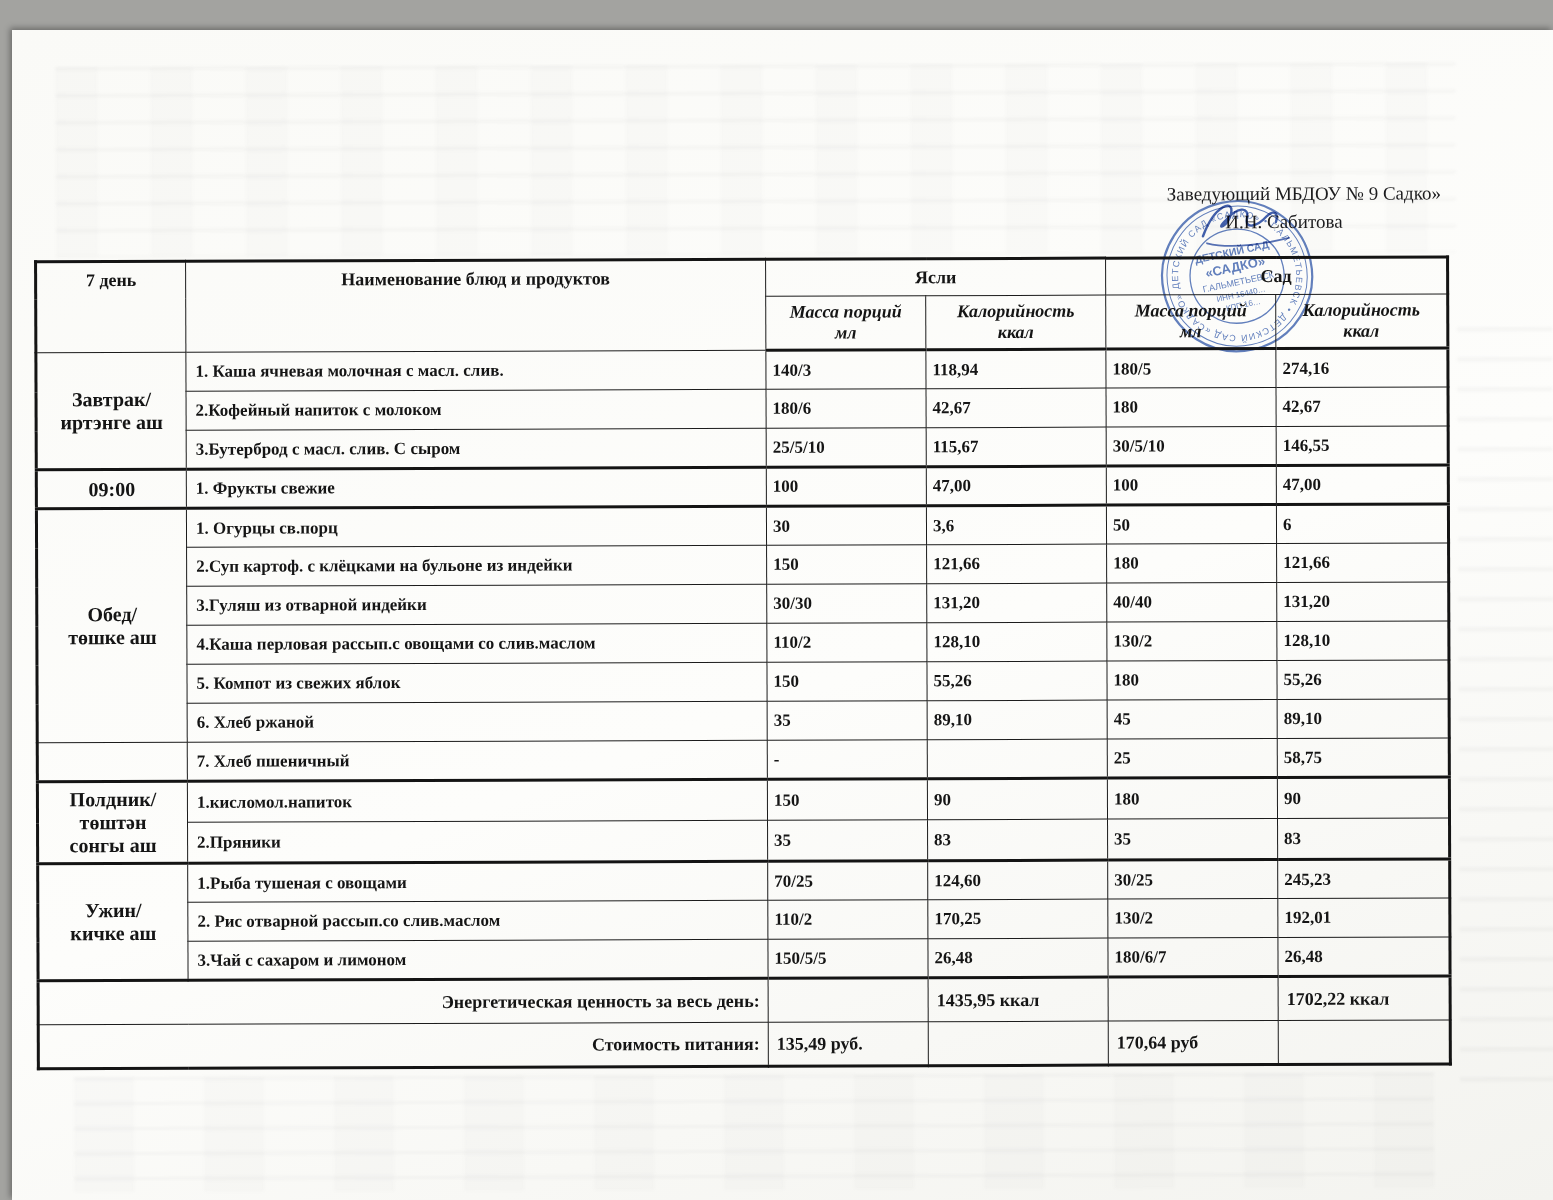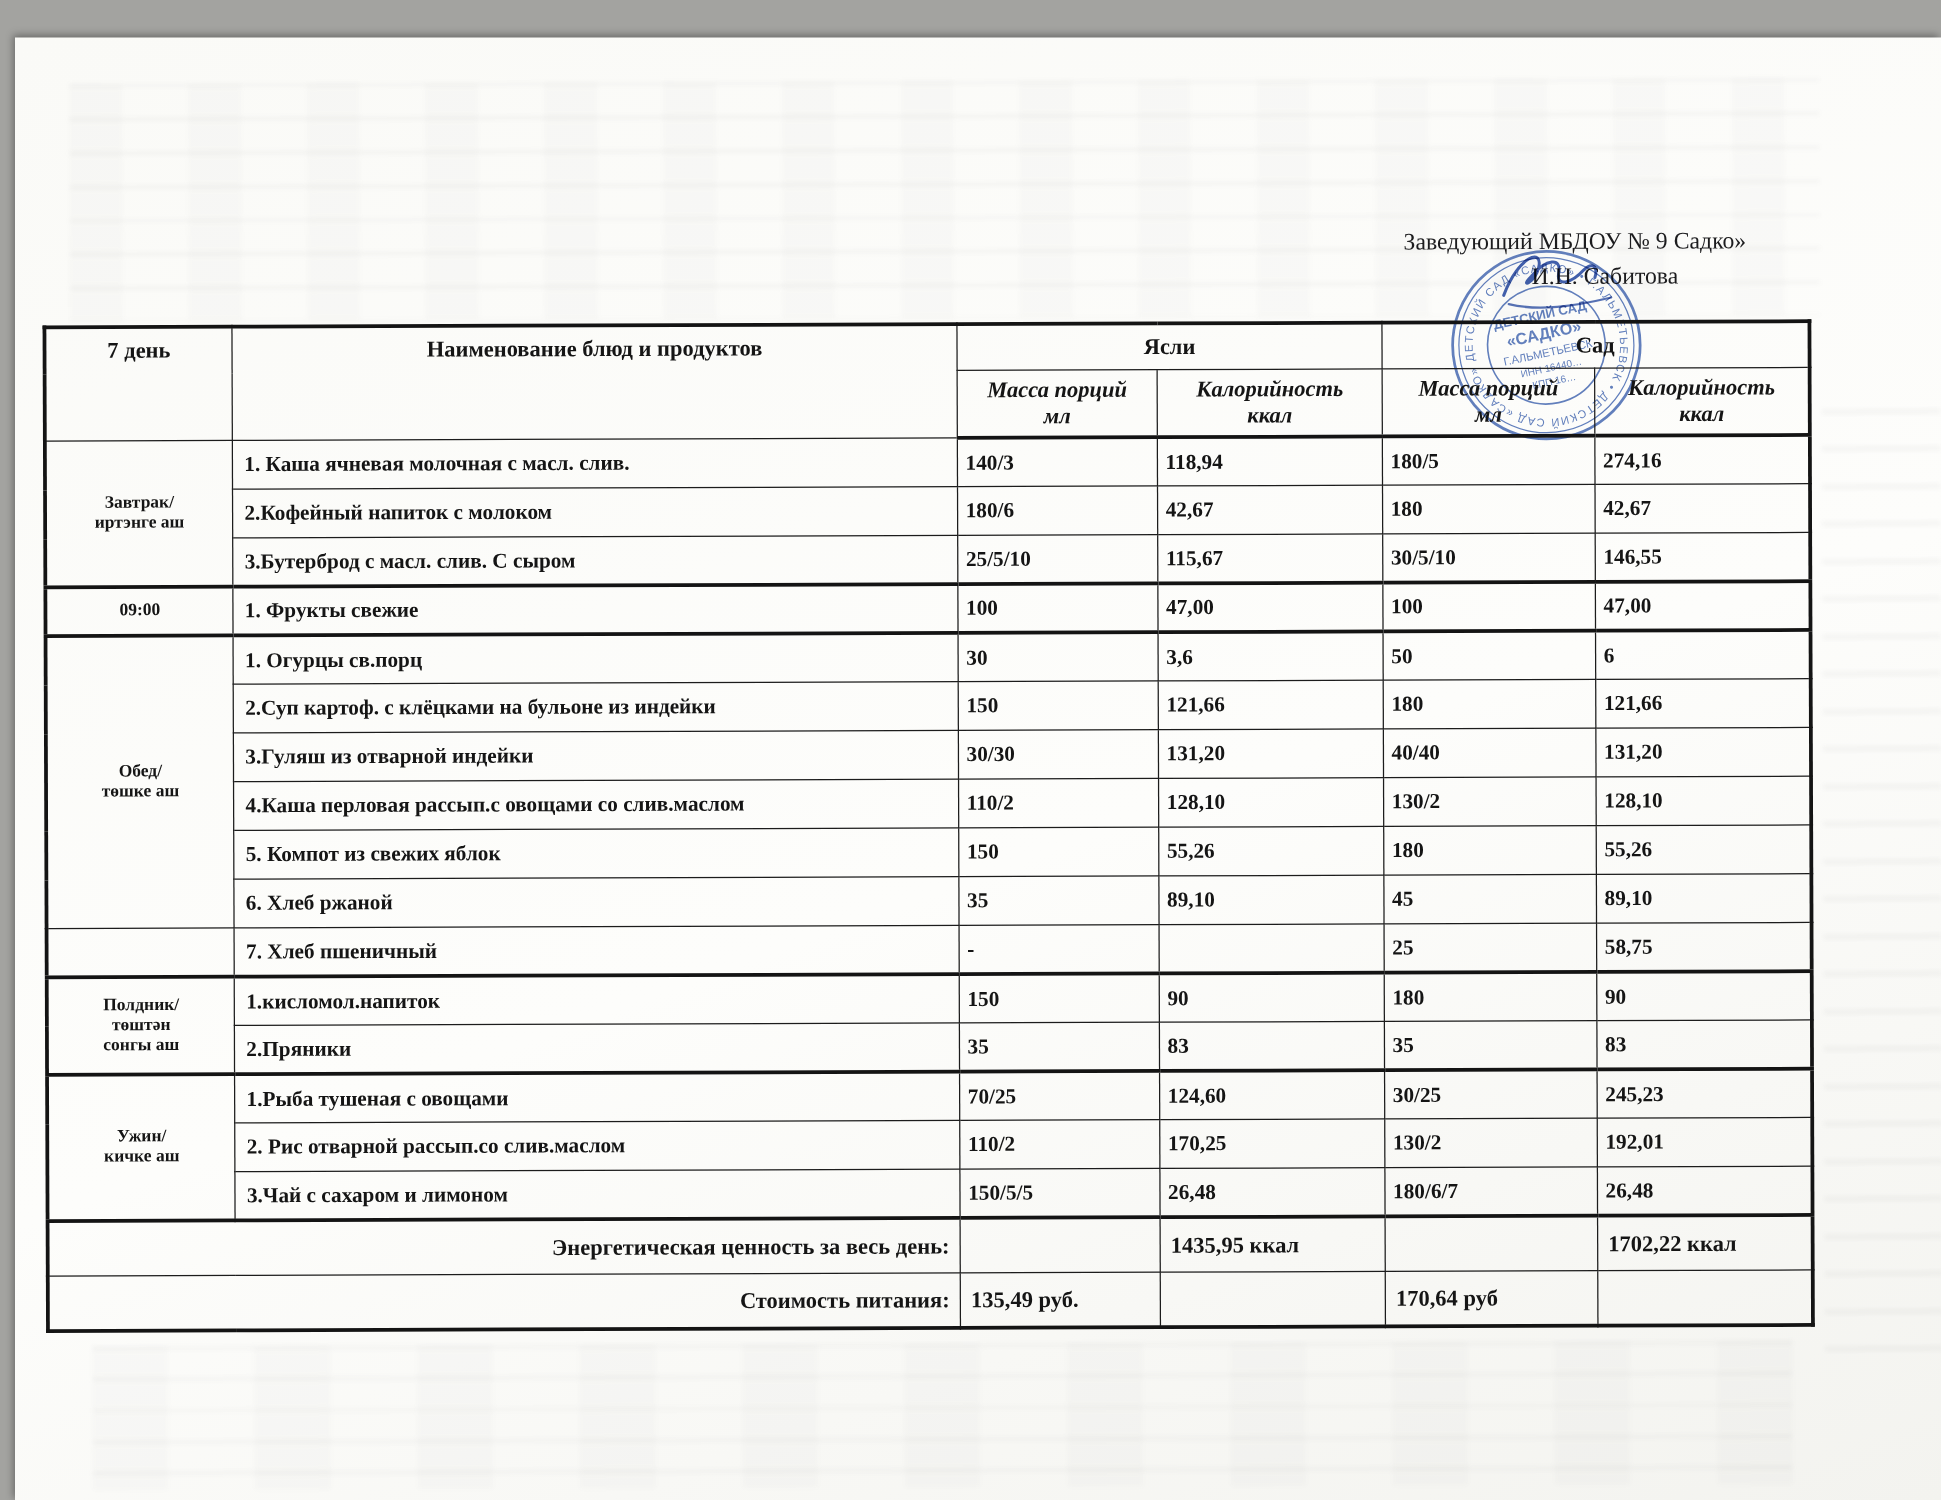--- a/index.html
+++ b/index.html
@@ -27,21 +27,21 @@
       repeating-linear-gradient(90deg, rgba(110,110,118,.05) 0 42px, transparent 42px 95px); }
   .bleed-right { right: 0px; top: 300px; width: 95px; height: 760px;
     background: repeating-linear-gradient(180deg, rgba(110,110,118,.11) 0 4px, transparent 4px 30px); }
   .bleed-bottom { left: 60px; top: 1045px; width: 1360px; height: 115px;
     background:
       repeating-linear-gradient(180deg, rgba(110,110,118,.09) 0 3px, transparent 3px 25px),
       repeating-linear-gradient(90deg, rgba(110,110,118,.05) 0 60px, transparent 60px 130px); }
 
   .approval { position: absolute; left: 1112px; top: 152px; width: 330px;
     font-size: 19px; color: #1c1c1e; line-height: 1.45; }
-  .approval .title { text-align: left; }
+  .approval .title { text-align: left; margin-left: 44px; }
   .approval .name { text-align: center; padding-right: 8px; }
 
   .signature { position: absolute; left: 1182px; top: 168px; mix-blend-mode: multiply; }
   .stamp { position: absolute; left: 1138px; top: 160px; mix-blend-mode: multiply; opacity: .82;
     transform: rotate(-12deg); font-family: "Liberation Sans", sans-serif; }
 
   table.menu {
     position: absolute; left: 23px; top: 228px;
     width: 1412px; table-layout: fixed;
     border-collapse: collapse;
@@ -52,21 +52,21 @@
     padding: 5px 8px;
     font-size: 17px; font-weight: bold; color: #151515;
     vertical-align: middle;
     white-space: pre-line;
     overflow: hidden;
   }
   .menu thead th { text-align: center; font-size: 18px; }
   .menu thead tr:first-child th { vertical-align: top; padding-top: 7px; height: 37px; }
   .menu thead tr:last-child th { height: 48px; border-bottom: 3px solid #141414; font-style: italic; }
   .menu tbody td { height: 39px; }
-  td.meal { text-align: center; font-size: 14px; font-family: Liberation Serif, serif; }
+  td.meal { text-align: center; font-size: 20px; font-family: Liberation Serif, serif; }
   td.dish { text-align: left; padding-left: 9px; }
   td.num { text-align: left; padding-left: 6px; }
   td.center { }
   tr.thick-top td { border-top: 3px solid #141414; }
   .menu tfoot td { height: 44px; font-size: 18px; }
   .label-right { text-align: right; padding-right: 12px; }
 </style>
 </head>
 <body>
 

